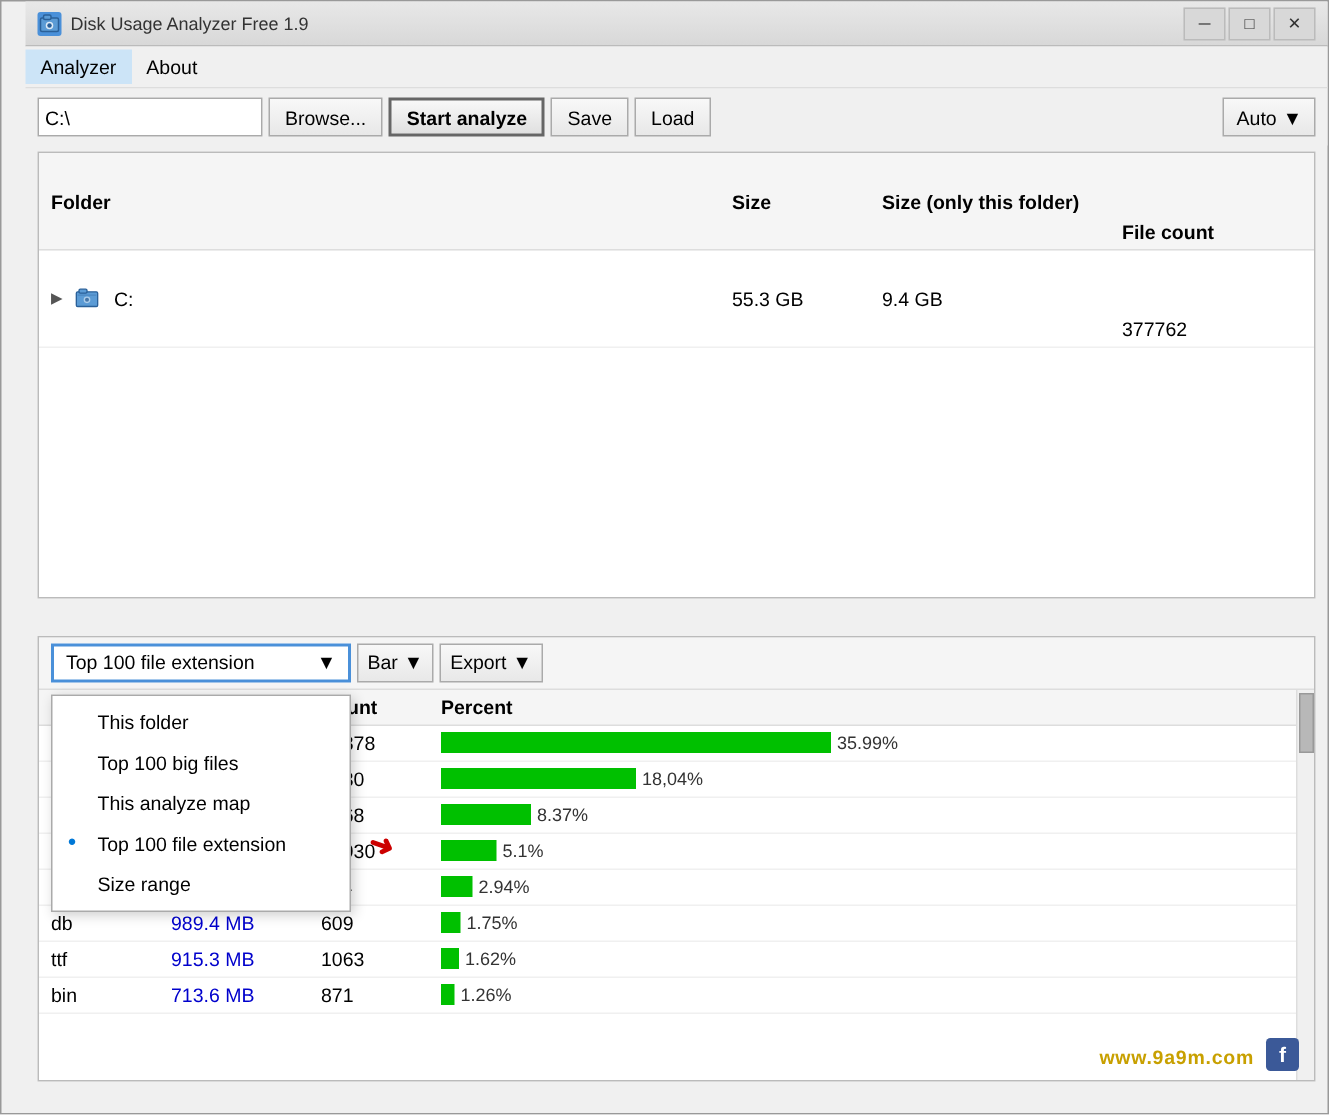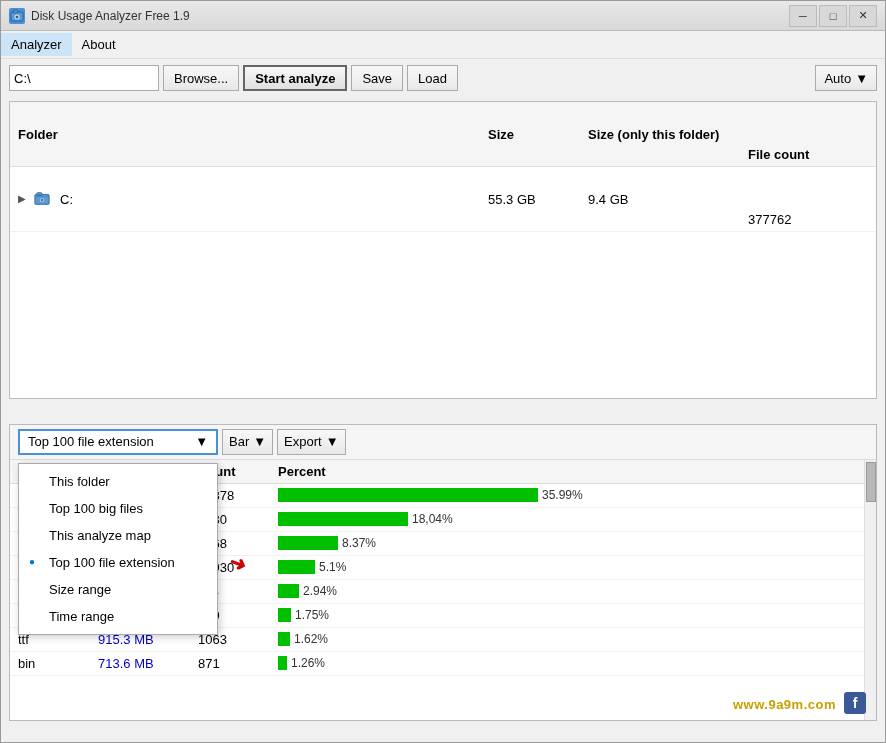--- a/index.html
+++ b/index.html
@@ -11,20 +11,21 @@
       height: 743px;
       overflow: hidden;
     }
     .window {
       width: 886px;
       height: 743px;
       background: #f0f0f0;
       border: 1px solid #999;
       display: flex;
       flex-direction: column;
+      padding-left: 16px;
     }
     .title-bar {
       background: linear-gradient(to bottom, #e8e8e8, #d8d8d8);
       height: 30px;
       display: flex;
       align-items: center;
       padding: 0 8px;
       border-bottom: 1px solid #bbb;
       user-select: none;
     }
@@ -406,23 +407,20 @@
         <span>This analyze map</span>
       </div>
       <div class="dropdown-item selected" style="position:relative;">
         <span>Top 100 file extension</span>
         
         <span style="position:absolute;right:-30px;top:2px;color:#cc0000;font-size:20px;font-weight:bold;transform:rotate(20deg);display:inline-block;">➜</span>
       </div>
       <div class="dropdown-item">
         <span>Size range</span>
       </div>
-      <div class="dropdown-item">
-        <span>Time range</span>
-      </div>
     </div>
 
     <div class="content-with-scroll">
       <div class="chart-table-area" style="flex:1;">
         <div class="chart-table-header">
           <div class="chart-col-ext"></div>
           <div class="chart-col-size"></div>
           <div class="chart-col-count">Count</div>
           <div class="chart-col-percent">Percent</div>
         </div>

